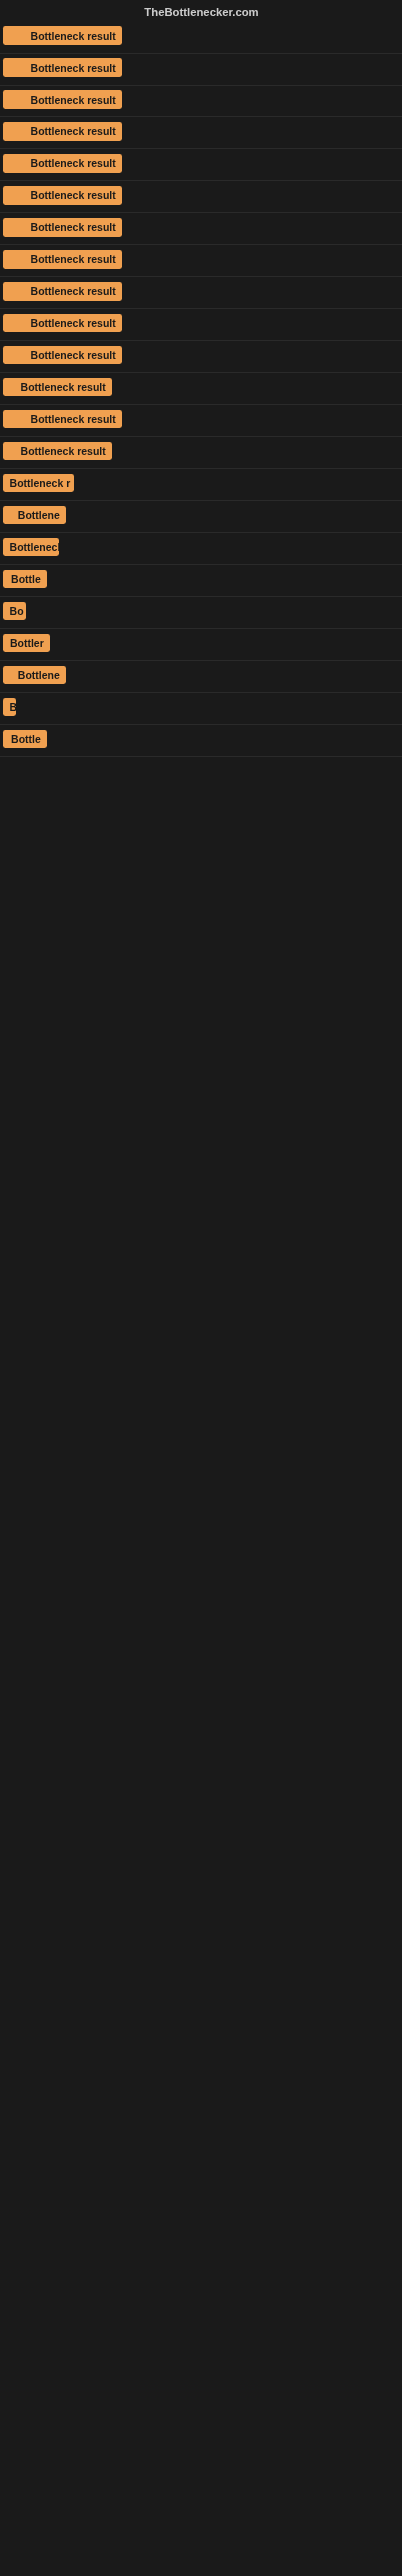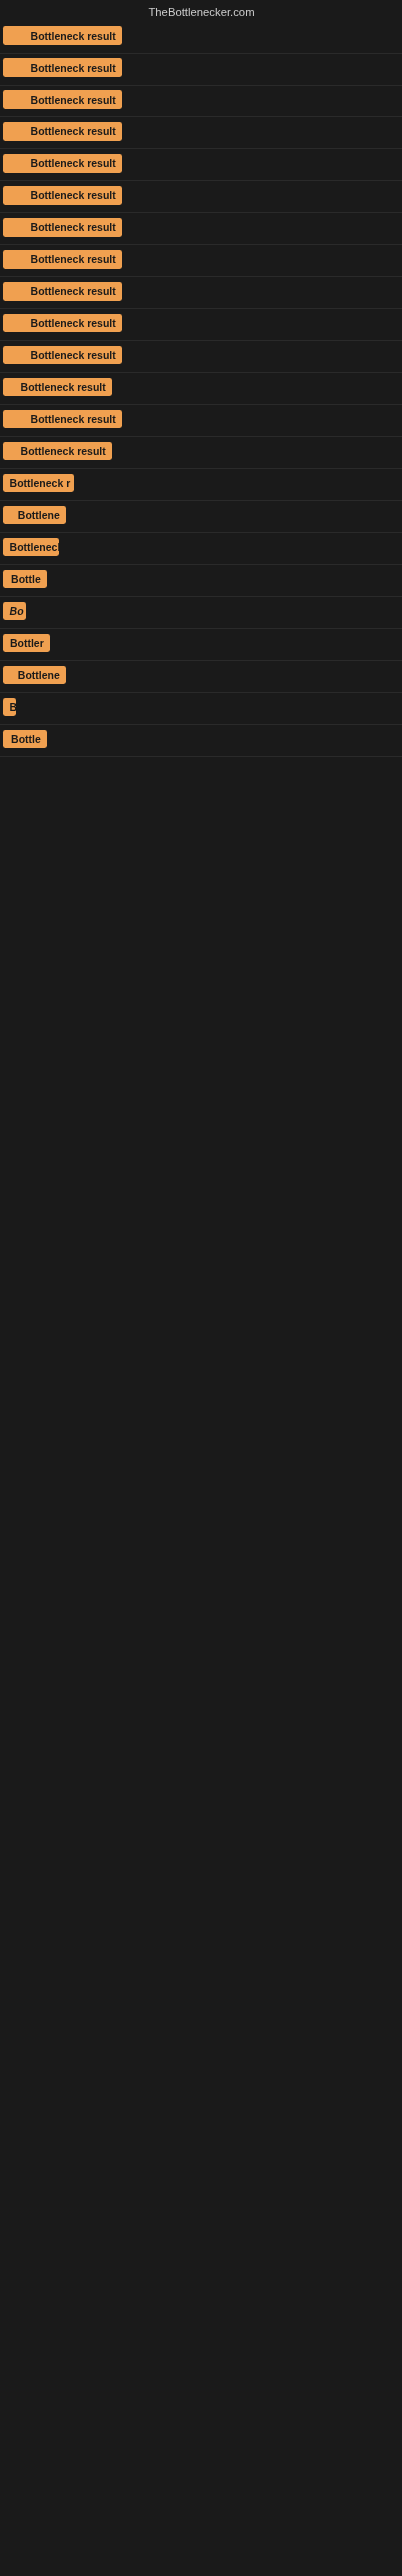--- a/index.html
+++ b/index.html
@@ -14,21 +14,21 @@
       background-color: #1a1a1a;
       font-family: Arial, sans-serif;
       position: relative;
     }
 
     .site-title {
       text-align: center;
       color: #cccccc;
       font-size: 11.3px;
       padding: 6.4px 0 3.2px 0;
-      font-weight: normal;
+      font-weight: bold;
     }
 
     .bottleneck-badge {
       display: inline-block;
       background-color: #f0a050;
       color: #1a1a1a;
       font-size: 10.5px;
       font-weight: bold;
       padding: 3.2px 6.4px;
       border-radius: 2.4px;
@@ -61,19 +61,19 @@
     <div class="row"><span class="bottleneck-badge" style="max-width: 119px; width: 119px;">Bottleneck result</span></div>
     <div class="row"><span class="bottleneck-badge" style="max-width: 119px; width: 119px;">Bottleneck result</span></div>
     <div class="row"><span class="bottleneck-badge" style="max-width: 119px; width: 119px;">Bottleneck result</span></div>
     <div class="row"><span class="bottleneck-badge" style="max-width: 109px; width: 109px;">Bottleneck result</span></div>
     <div class="row"><span class="bottleneck-badge" style="max-width: 119px; width: 119px;">Bottleneck result</span></div>
     <div class="row"><span class="bottleneck-badge" style="max-width: 109px; width: 109px;">Bottleneck result</span></div>
     <div class="row"><span class="bottleneck-badge" style="max-width: 81px; width: 71px;">Bottleneck r</span></div>
     <div class="row"><span class="bottleneck-badge" style="max-width: 63px; width: 63px;">Bottlene</span></div>
     <div class="row"><span class="bottleneck-badge" style="max-width: 72px; width: 56px;">Bottleneck</span></div>
     <div class="row"><span class="bottleneck-badge" style="max-width: 44px; width: 44px;">Bottle</span></div>
-    <div class="row"><span class="bottleneck-badge" style="max-width: 22.5px; width: 22.5px; font-style: italic;">Bo</span></div>
+    <div class="row"><span class="bottleneck-badge" style="max-width: 22.5px; width: 22.5px;">Bo</span></div>
     <div class="row"><span class="bottleneck-badge" style="max-width: 47px; width: 62px;">Bottler</span></div>
     <div class="row"><span class="bottleneck-badge" style="max-width: 63px; width: 63px;">Bottlene</span></div>
     <div class="row"><span class="bottleneck-badge" style="max-width: 11.3px; width: 11.3px;">B</span></div>
     <div class="row"><span class="bottleneck-badge" style="max-width: 44px; width: 44px;">Bottle</span></div>
   </div>
 
 
 </body></html>

